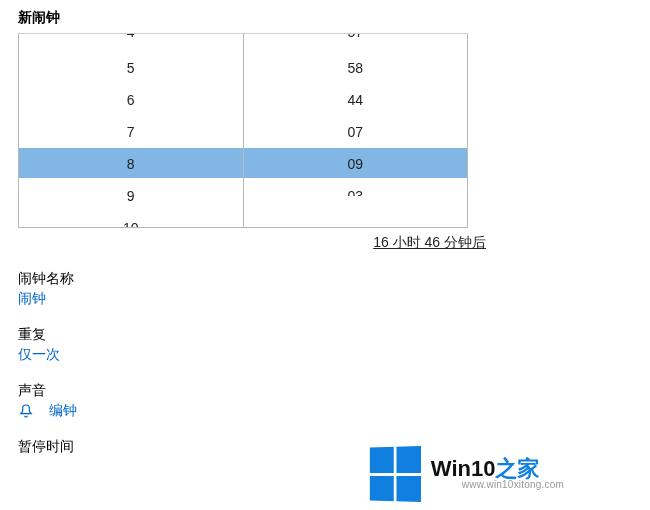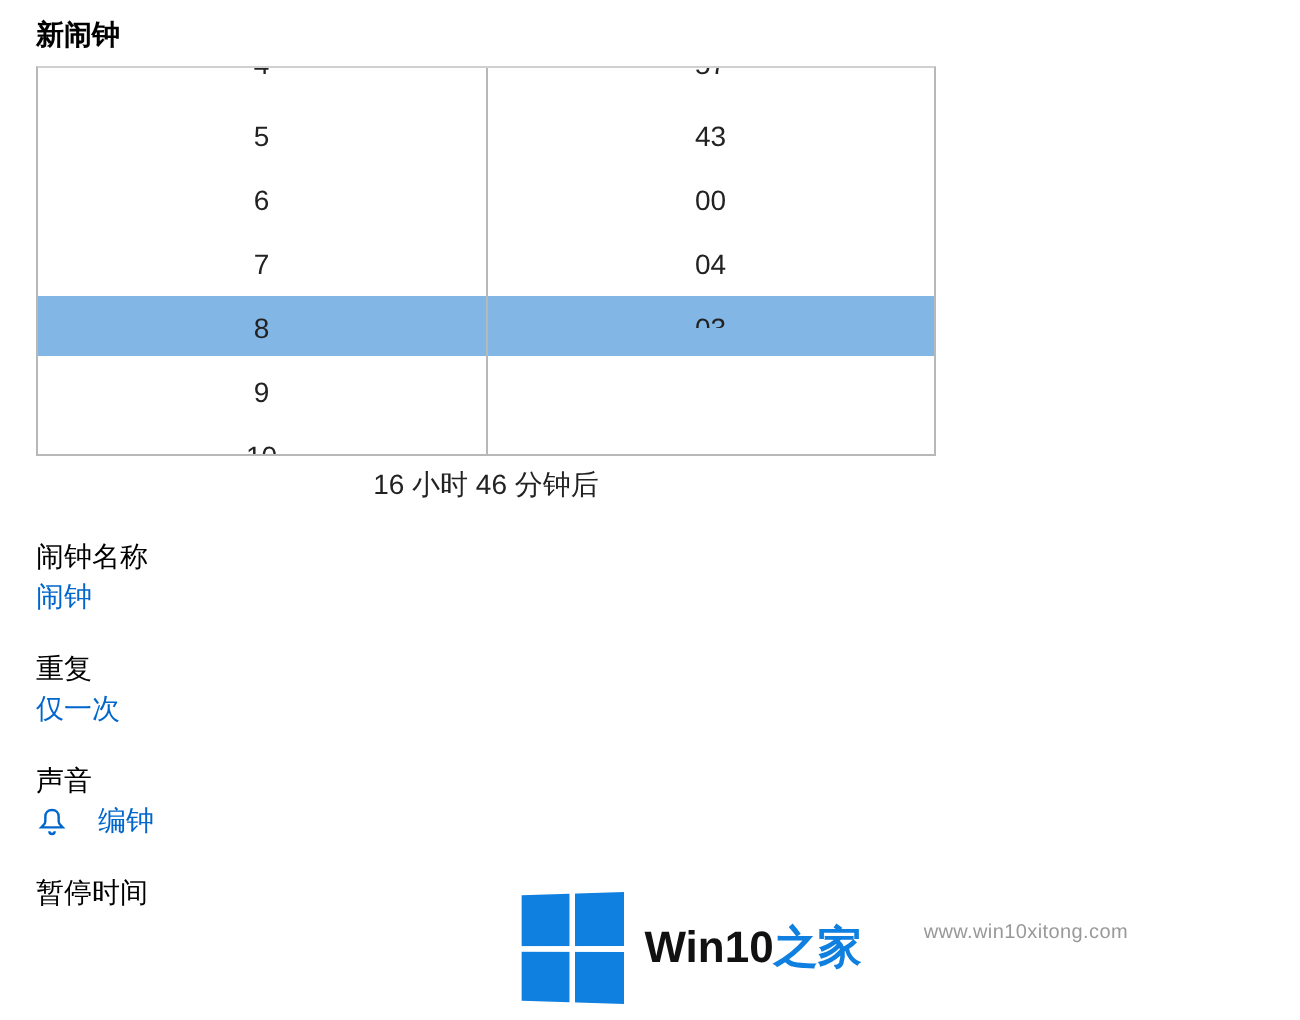--- a/index.html
+++ b/index.html
@@ -43,24 +43,25 @@
   .cell.partial-bot span { position: absolute; width: 100%; left: 0; top: 0; }
   .selection {
     position: absolute; left: 0; width: 100%;
     top: 114px; height: 30px;
     background: #81b6e5;
     z-index: 0;
   }
   .col .cells { position: relative; z-index: 1; }
   .time-hint {
     width: 486px;
-    text-align: center;
+    text-align: right;
     font-size: 14px;
     color: #222;
     margin-top: 6px;
+    text-decoration: underline;
   }
   .section {
     padding: 0 0 0 18px;
     margin-top: 18px;
   }
   .section-label {
     font-size: 14px;
     color: #000;
     margin-bottom: 2px;
   }
@@ -77,21 +78,21 @@
     background: #fff;
   }
   .win-logo {
     width: 56px; height: 56px;
     display: grid; grid-template-columns: 1fr 1fr; grid-template-rows: 1fr 1fr;
     gap: 3px;
     transform: perspective(220px) rotateY(-14deg);
     transform-origin: right center;
   }
   .win-logo div { background: #0f7fe0; }
-  .wm-text { display: flex; flex-direction: row; align-items: flex-start; line-height: 1.05; }
+  .wm-text { display: flex; flex-direction: column; align-items: flex-start; line-height: 1.05; }
   .wm-main { font-size: 22px; font-weight: 600; color: #111; }
   .wm-main .zhi { color: #0f7fe0; }
   .wm-sub { font-size: 10px; color: #999; letter-spacing: 0.2px; margin-left: 31px; }
 </style>
 </head>
 <body>
 <div class="page">
 
 <div class="title">新闹钟</div>
 
@@ -111,23 +112,24 @@
         <div class="cell partial-bot">
               <span>10</span>
             </div>
       </div>
     </div>
     <div class="col">
       <div class="cells">
         <div class="cell partial-top">
               <span>57</span>
             </div>
-        <div class="cell">43</div>
-        <div class="cell">00</div>
-        <div class="cell">04</div>
+        <div class="cell">58</div>
+        <div class="cell">44</div>
+        <div class="cell">07</div>
+        <div class="cell">09</div>
         <div class="cell partial-bot">
               <span>03</span>
             </div>
       </div>
     </div>
   </div>
 </div>
 
 <div class="time-hint">16 小时 46 分钟后</div>
 

